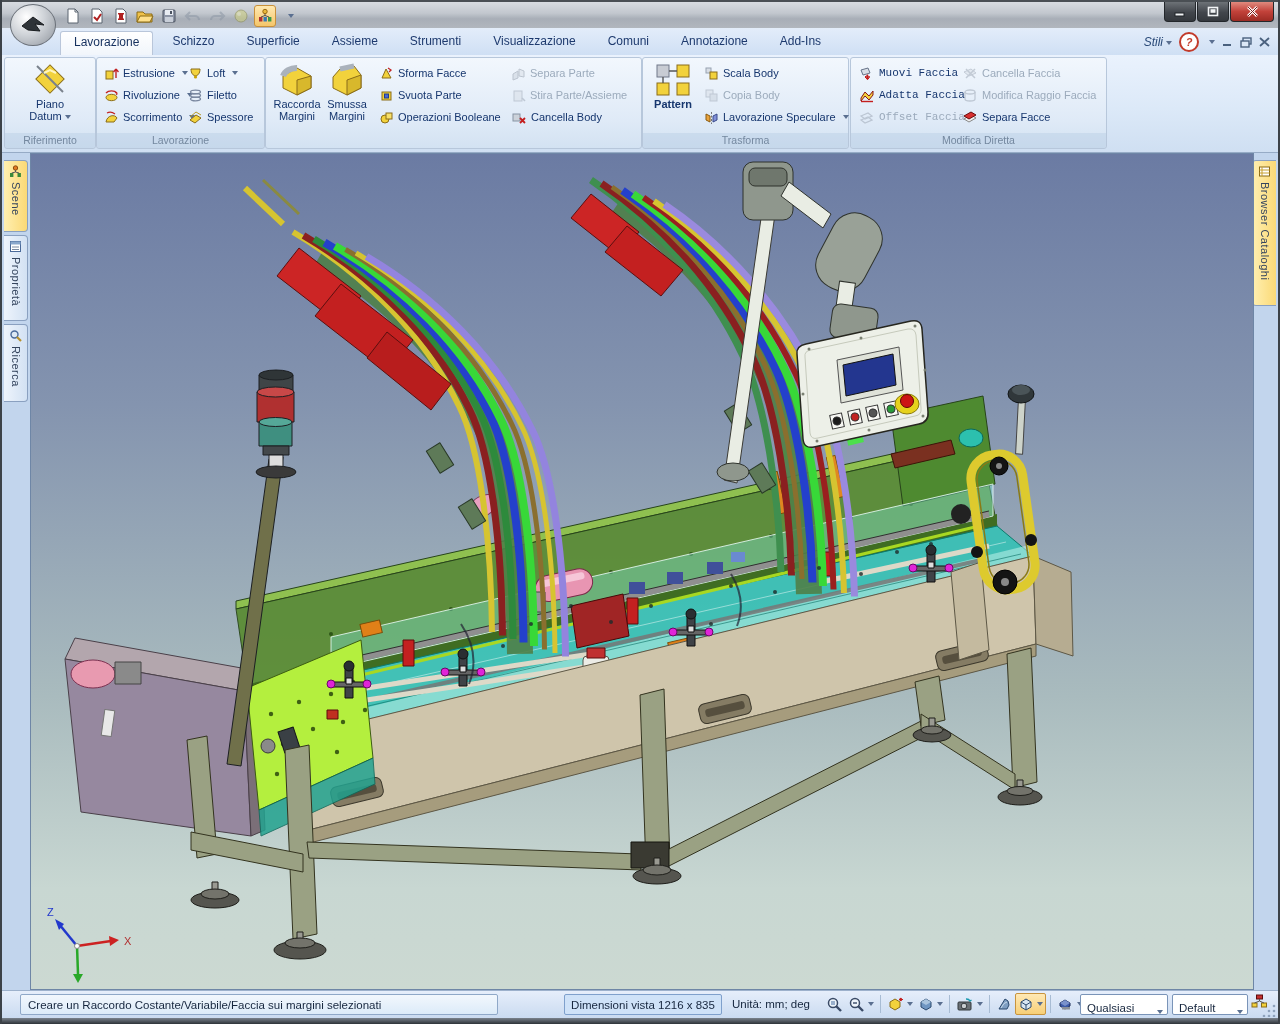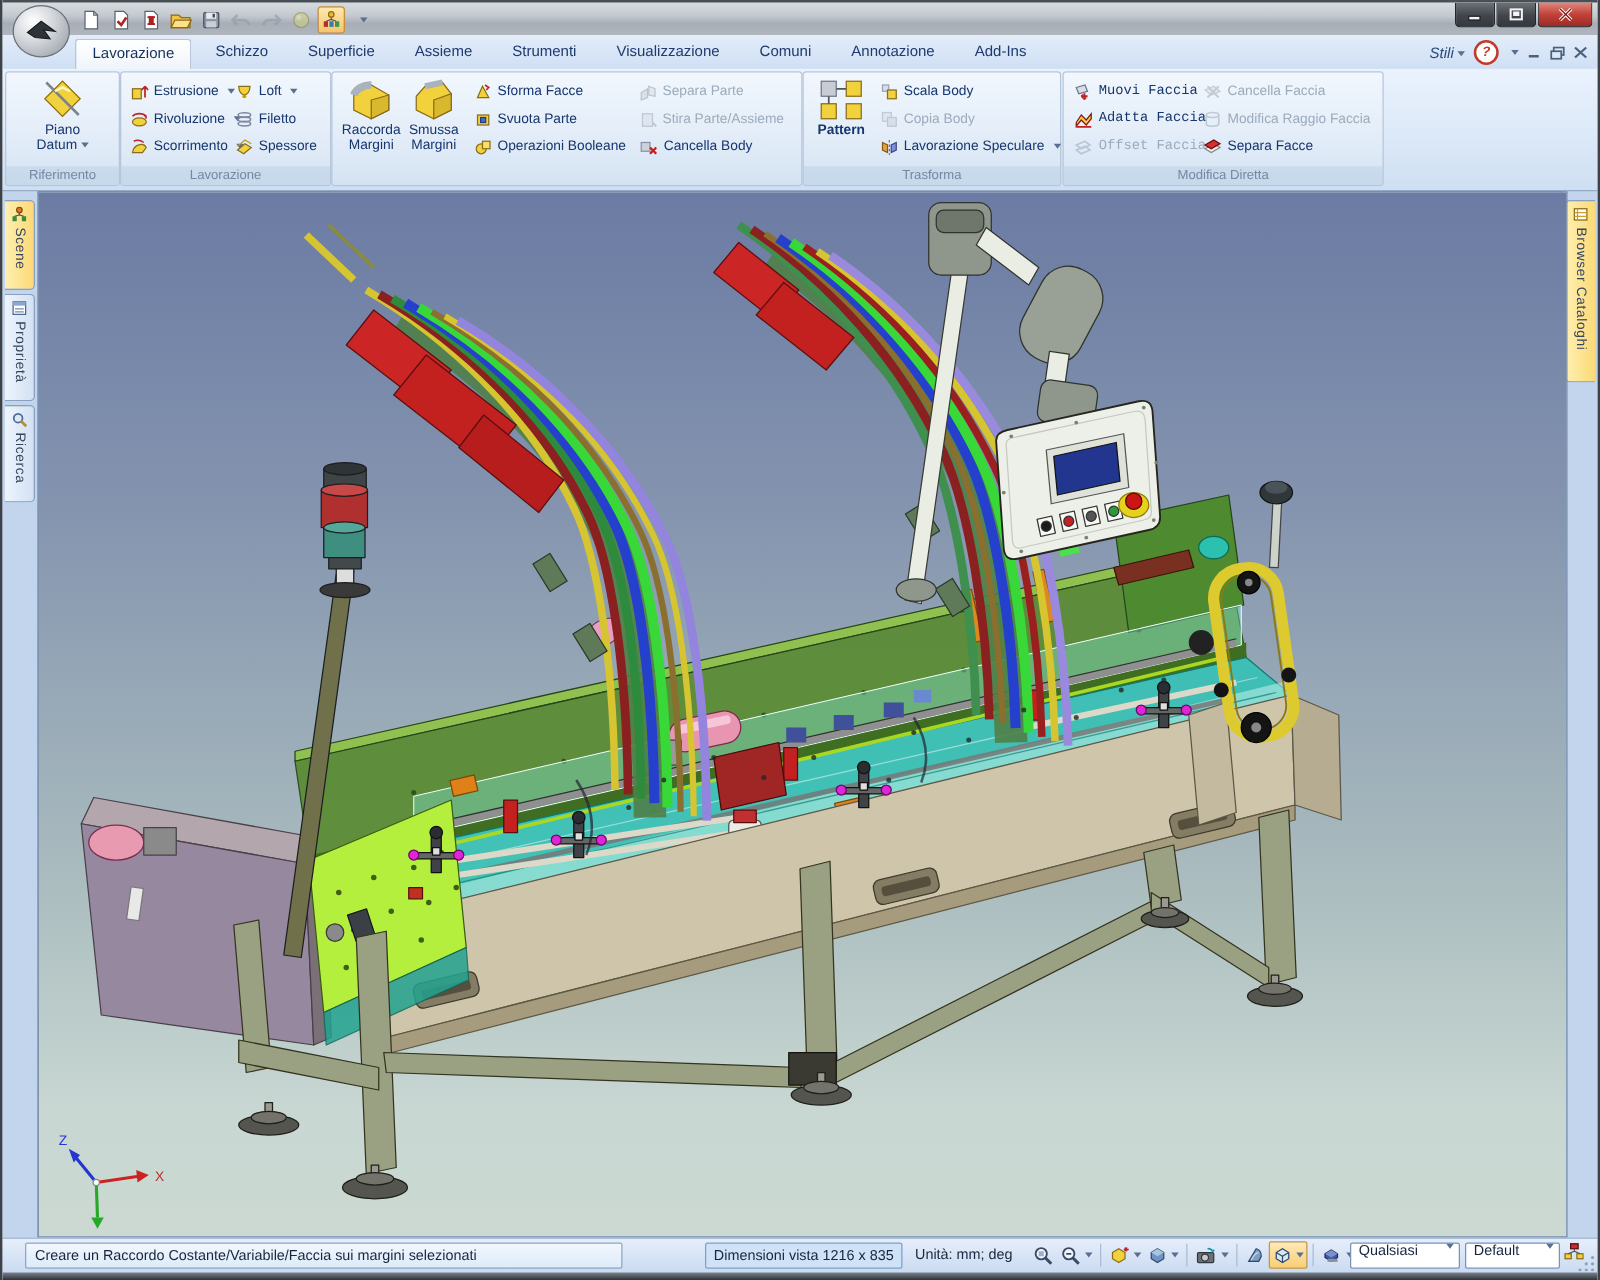--- a/index.html
+++ b/index.html
@@ -68,21 +68,21 @@
   .seg{position:absolute;top:3px;height:21px;line-height:21px;box-sizing:border-box;}
   .msg{left:4px;width:478px;background:linear-gradient(#f2f7fd,#dcebf9);border:1px solid #8fa8c8;
     border-radius:2px;padding-left:7px;margin-left:14px;}
   .dims{left:562px;width:158px;background:#cfe2f8;border:1px solid #7fa0cc;border-radius:2px;text-align:center;}
   .units{left:730px;width:90px;}
   .sicons{position:absolute;left:822px;top:2px;display:flex;align-items:center;gap:1px;}
   .sibtn{height:22px;display:flex;align-items:center;padding:0 2px;border-radius:2px;}
   .sibtn.hl{background:linear-gradient(#ffe9b5,#f7cf77);border:1px solid #c8943e;box-sizing:border-box;}
   .ssep{width:1px;height:18px;background:#a8bcd4;margin:0 3px;}
   .combo{position:absolute;top:3px;height:21px;background:#fff;border:1px solid #7a94b8;border-radius:2px;
-    display:flex;align-items:flex-start;justify-content:space-between;padding:0 4px 12px 6px;box-sizing:border-box;}
+    display:flex;align-items:flex-end;justify-content:space-between;padding:0 4px 0 6px;box-sizing:border-box;}
   .grip{position:absolute;right:2px;top:12px;width:14px;height:14px;}
   .bottomframe{position:absolute;left:0;top:1018px;width:100%;height:6px;
     background:linear-gradient(#7a828c,#2d3238);}
 </style>
 </head>
 <body>
 
 <div class="app">
 
   <div class="titlebar">

